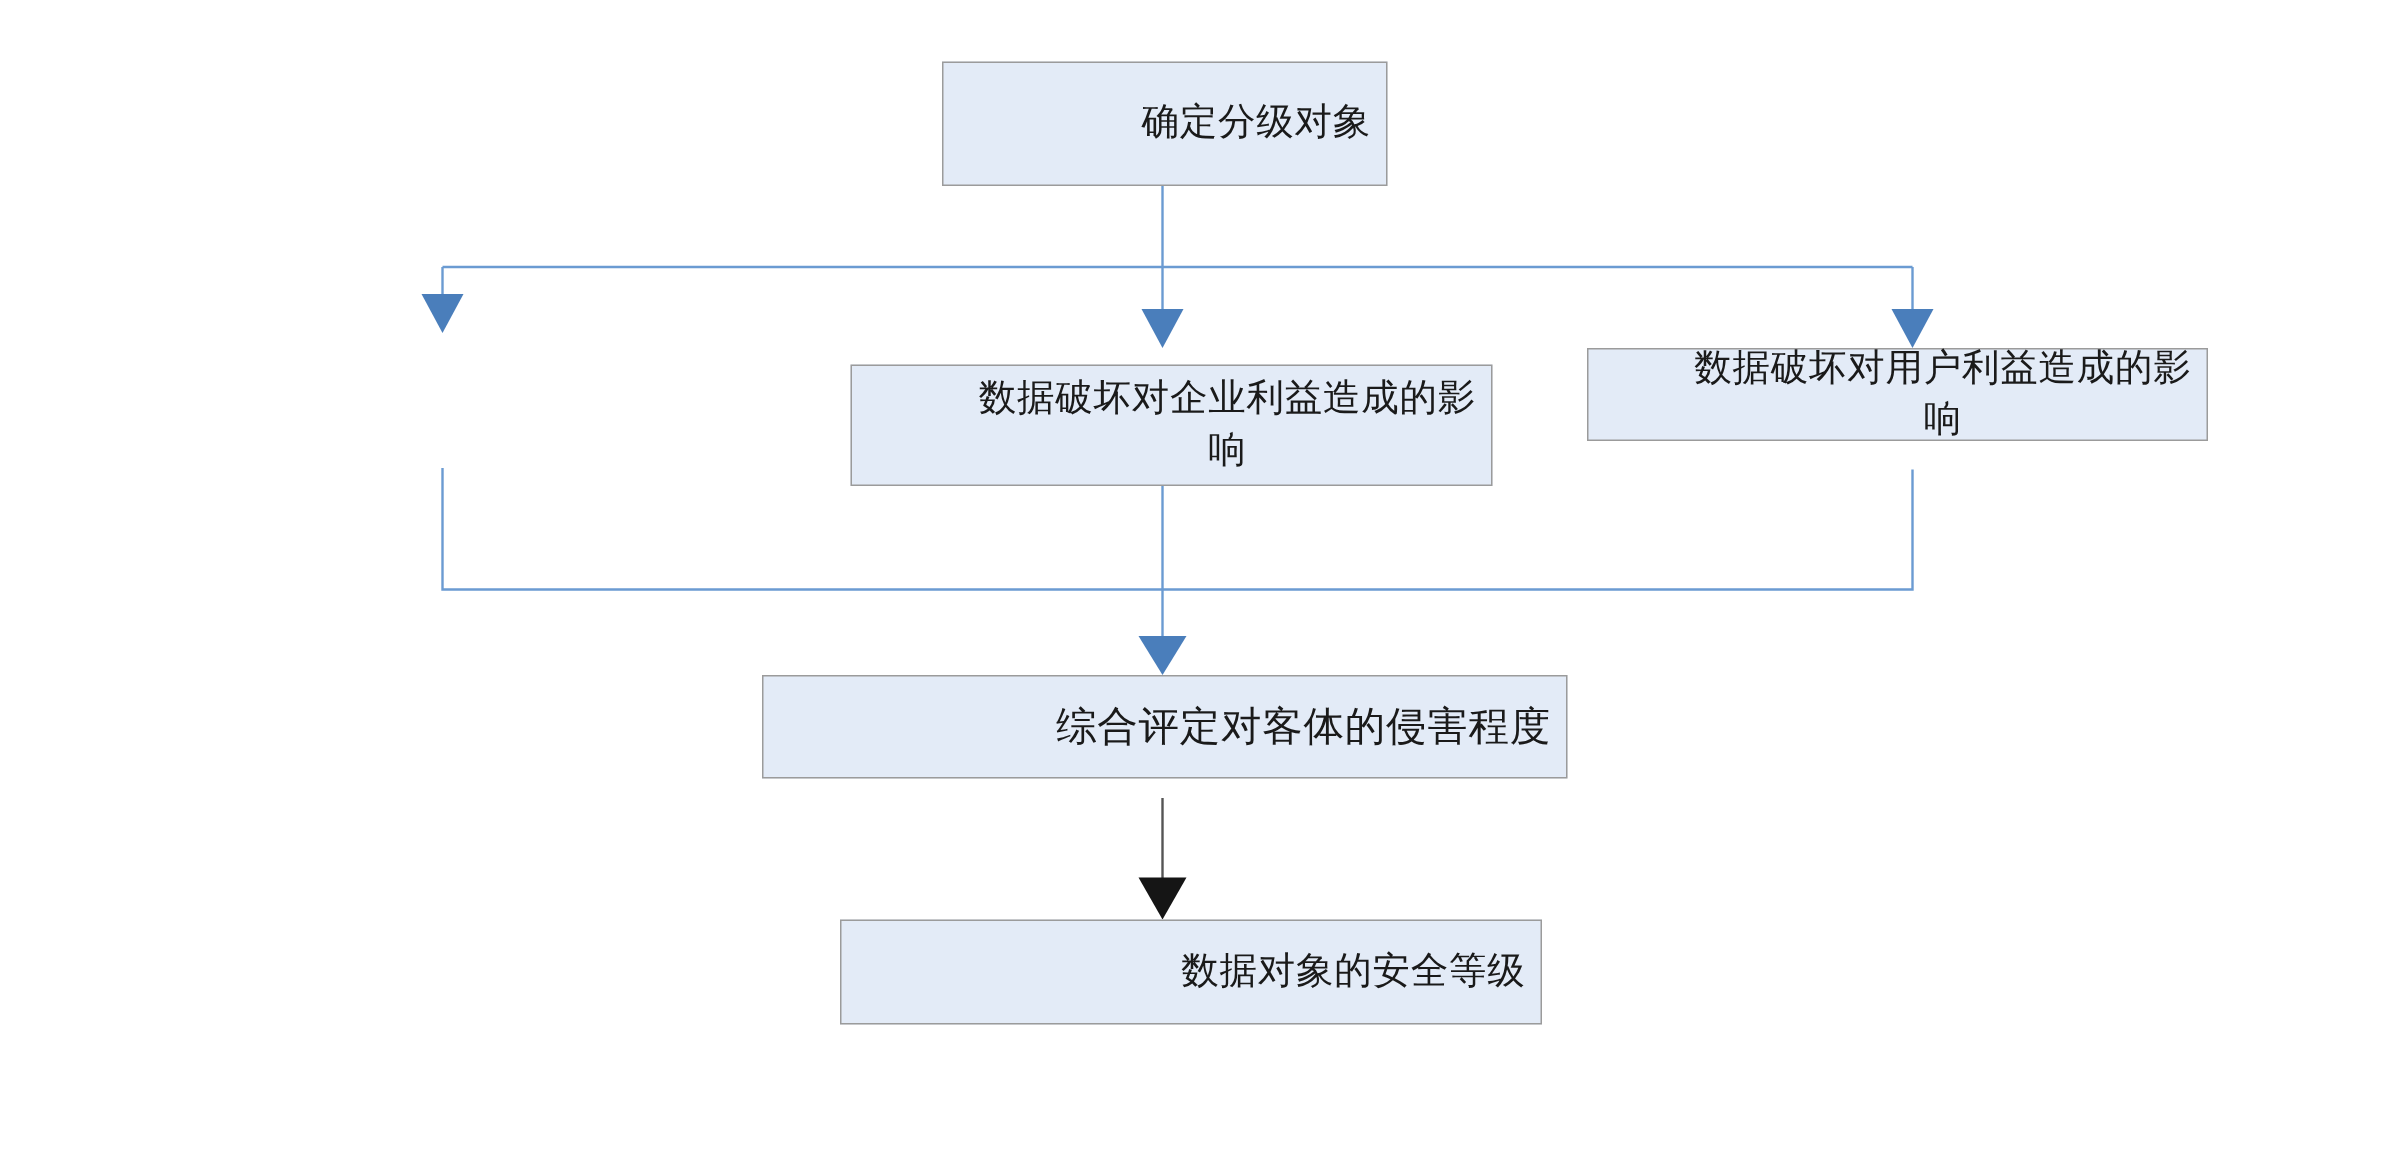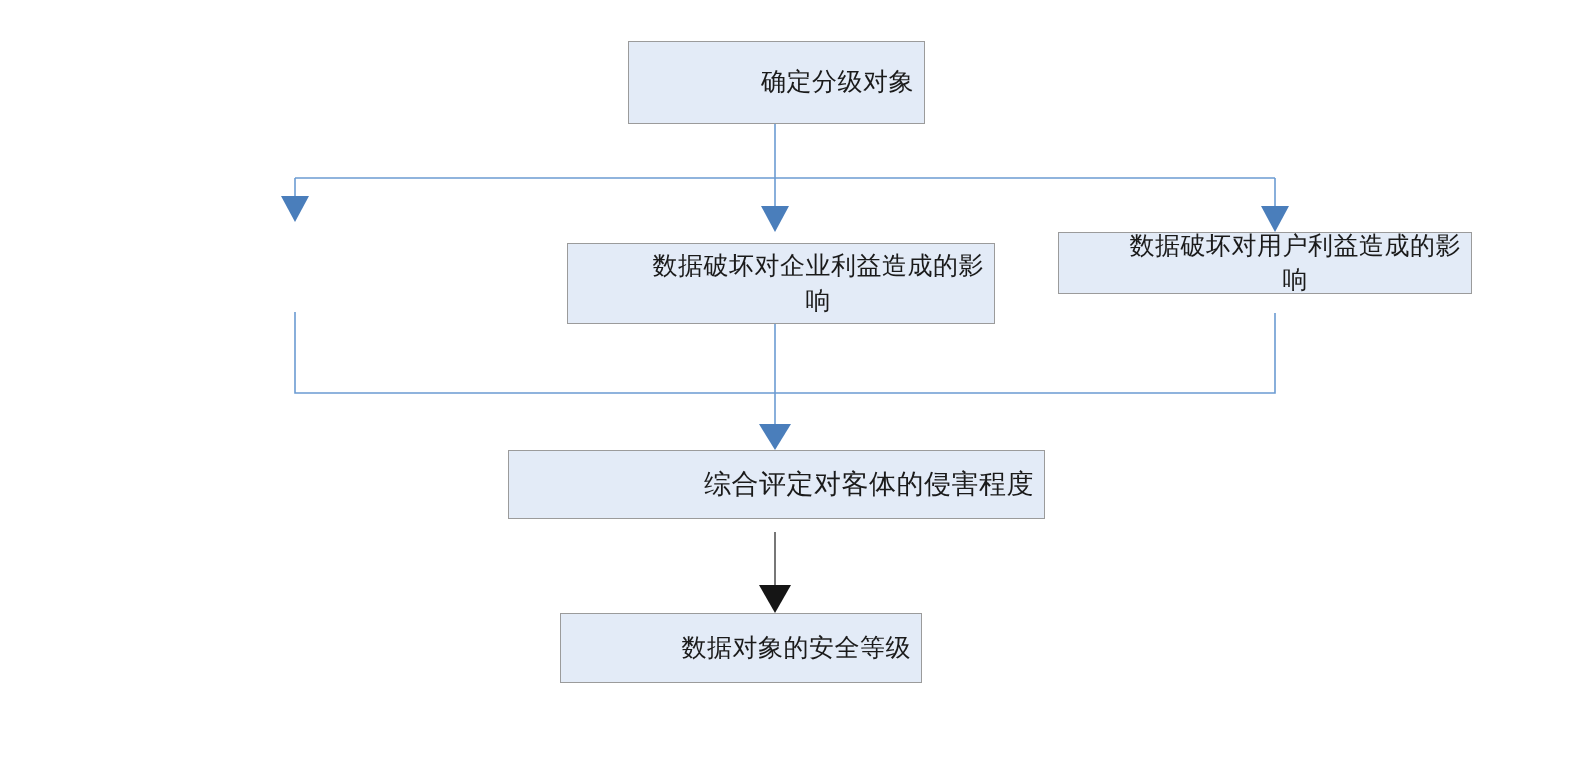--- a/index.html
+++ b/index.html
@@ -44,21 +44,21 @@
     display: block;
     padding: 0 10px;
     white-space: pre-wrap;
   }
   
   #node-root      { left: 628px;  top: 41px;  width: 297px; height: 83px;  font-size: 25px; }
   #node-impact-national { left: 78px;  top: 222px; width: 434px; height: 90px; font-size: 25px; }
   #node-impact-enterprise { left: 567px; top: 232px; width: 428px; height: 81px; font-size: 25px; margin-top: 11px; }
   #node-impact-user   { left: 1058px; top: 232px; width: 414px; height: 62px; font-size: 25px; }
   #node-assess        { left: 508px;  top: 450px; width: 537px; height: 69px; font-size: 27px; }
-  #node-result        { left: 560px;  top: 613px; width: 362px; height: 70px; font-size: 25px; }
+  #node-result        { left: 560px;  top: 613px; width: 468px; height: 70px; font-size: 25px; }
 </style>
 </head>
 <body>
 
 <div id="canvas">
 
   <svg class="connectors" viewBox="0 0 1588 770" width="1588" height="770" xmlns="http://www.w3.org/2000/svg">
 
     <path d="M 775 124 L 775 178" stroke="#6b9bd2" stroke-width="1.6" fill="none"></path>
 

